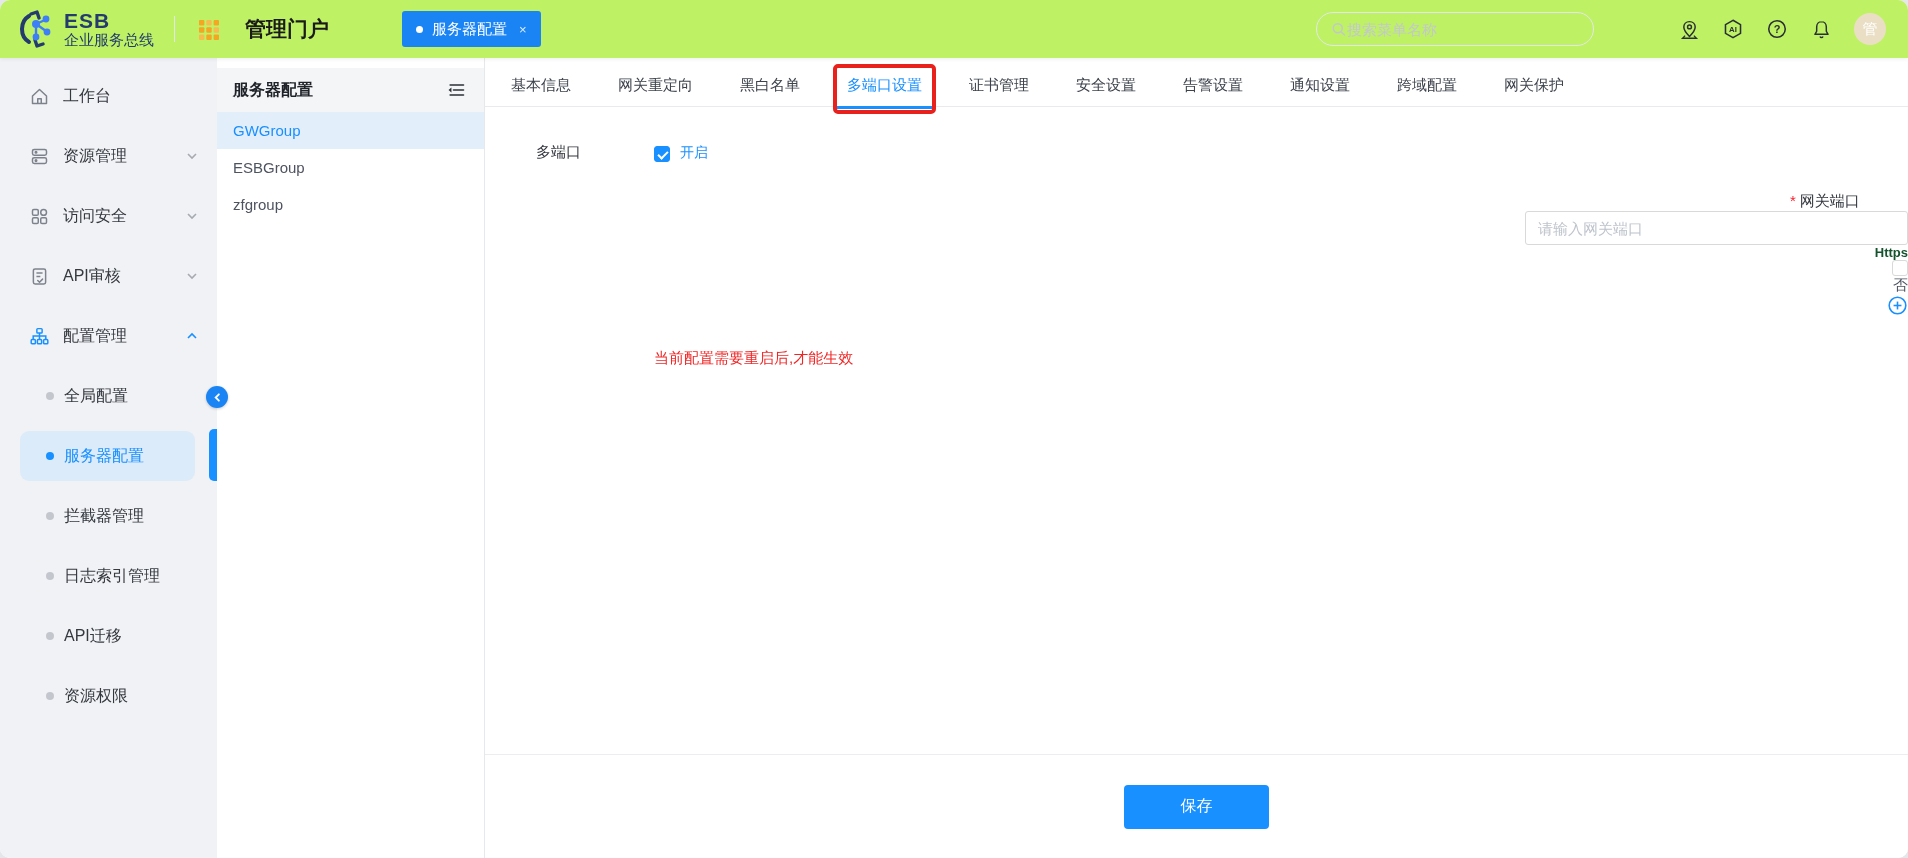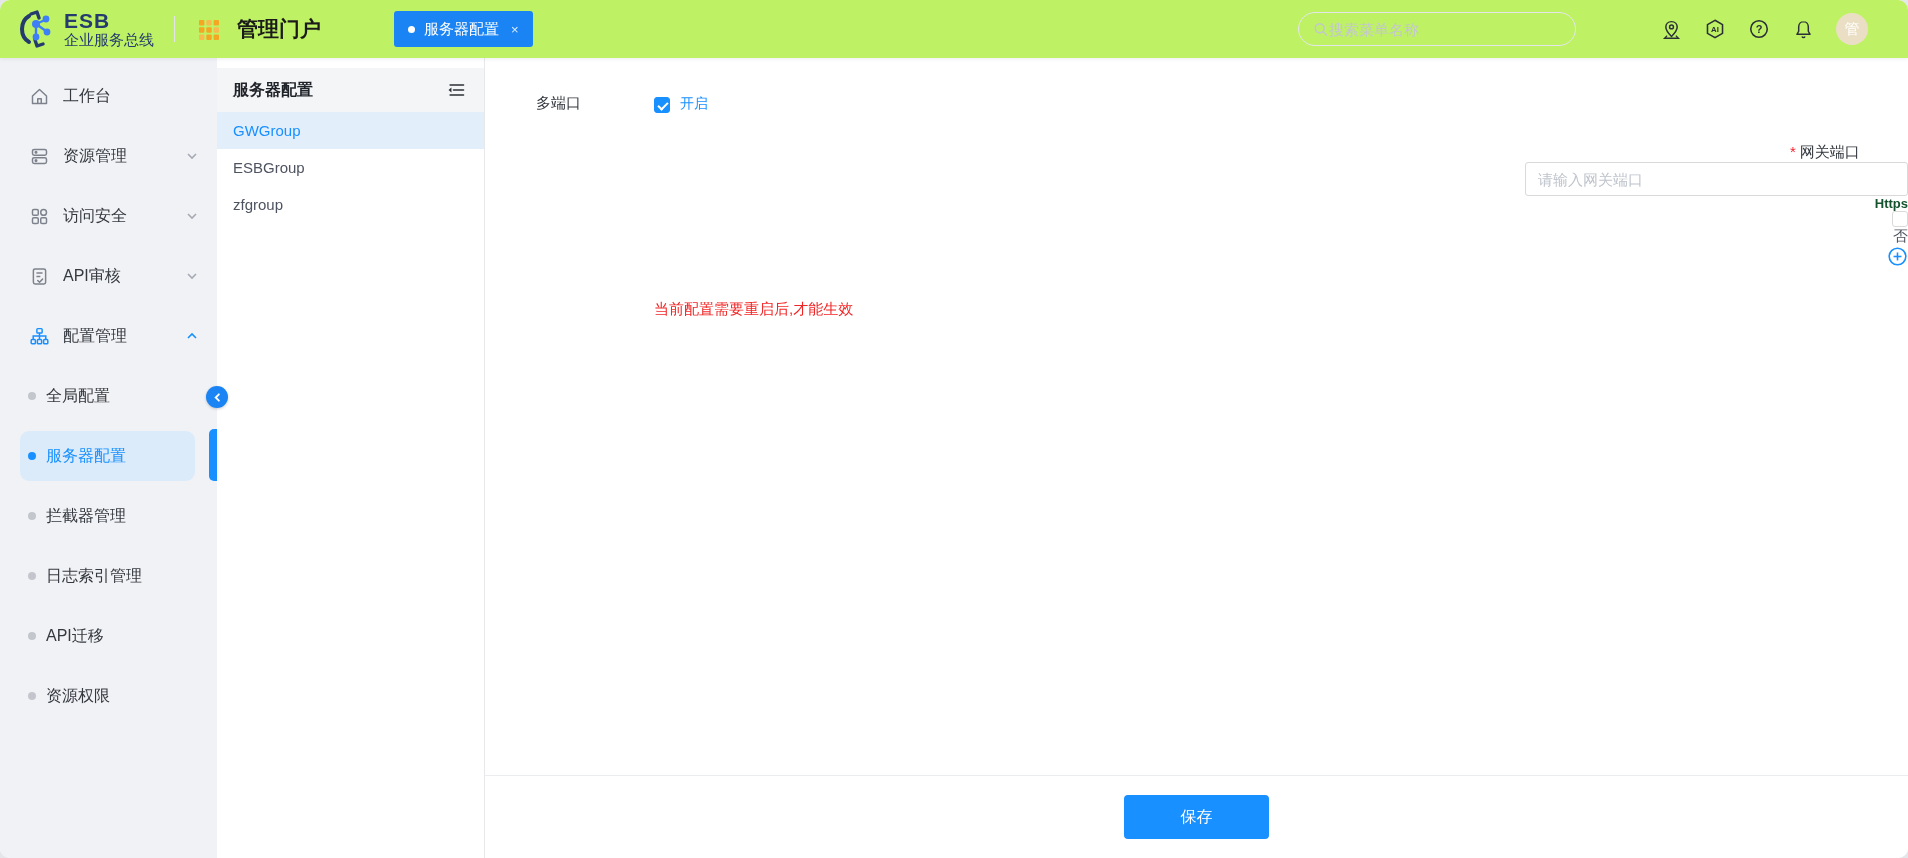--- a/index.html
+++ b/index.html
@@ -6,43 +6,43 @@
   html,body { background:#e4e6e9; font-family:"Liberation Sans","DejaVu Sans",sans-serif; }
   .app { position:relative; width:1908px; height:858px; background:#fff; border-radius:10px; overflow:hidden; }
 
   
   .header { position:relative; height:58px; background:#bef264; display:flex; align-items:center; box-shadow:0 1px 4px rgba(0,21,41,.08); z-index:20; }
   .logo-wrap { display:flex; align-items:center; padding-left:18px; }
   .logo-text { margin-left:8px; line-height:1.05; }
   .logo-name { font-size:21px; font-weight:bold; color:#253b6e; letter-spacing:1px; }
   .logo-sub { font-size:15px; color:#253b6e; }
   .header-divider { width:1px; height:26px; background:#e3e5e8; margin:0 22px 0 20px; }
-  .portal { display:flex; align-items:center; gap:16px; }
+  .portal { display:flex; align-items:center; gap:24px; }
   .portal-title { font-size:21px; font-weight:bold; color:#1a1a1a; }
   .header-tab { margin-left:73px; height:36px; background:#1b84f5; border-radius:3px; color:#fff; display:flex; align-items:center; padding:0 14px; font-size:15px; cursor:pointer; }
   .header-tab .dot { width:7px; height:7px; border-radius:50%; background:#fff; margin-right:9px; }
   .header-tab .close { margin-left:12px; font-size:13px; opacity:.85; cursor:pointer; }
-  .header-right { position:absolute; right:40px; top:0; height:58px; display:flex; align-items:center; gap:22px; }
+  .header-right { position:absolute; right:22px; top:0; height:58px; display:flex; align-items:center; gap:22px; }
   .search-pill { width:278px; height:34px; border:1px solid #e4e6eb; border-radius:17px; display:flex; align-items:center; padding:0 14px; color:#c2c7ce; margin-right:62px; }
   .search-pill input { border:0; outline:0; font-size:15px; color:#555; width:100%; background:transparent; }
   .search-pill input::placeholder { color:#c2c7ce; }
   .hicon { width:22px; height:22px; color:#2b2f36; display:flex; align-items:center; justify-content:center; cursor:pointer; }
   .avatar { width:32px; height:32px; border-radius:50%; background:#eadfc4; color:#fff; font-size:15px; display:flex; align-items:center; justify-content:center; cursor:pointer; }
 
   
   .body { display:flex; height:800px; }
 
   
   .sidebar { position:relative; width:217px; background:#f1f2f5; flex:none; padding-top:8px; }
   .side-item { height:60px; display:flex; align-items:center; padding:0 18px 0 29px; font-size:16px; color:#34383f; cursor:pointer; }
   .side-item .sicon { width:21px; height:21px; margin-right:13px; color:#7d828c; flex:none; }
   .side-item .lab { flex:1; }
   .side-item .chev { color:#a6abb3; width:14px; height:14px; }
   .side-item.active-parent .sicon { color:#1890ff; }
-  .sub-item { position:relative; height:60px; display:flex; align-items:center; padding-left:28px; font-size:16px; color:#34383f; cursor:pointer; }
+  .sub-item { position:relative; height:60px; display:flex; align-items:center; padding-left:46px; font-size:16px; color:#34383f; cursor:pointer; }
   .sub-item .bullet { width:8px; height:8px; border-radius:50%; background:#c3c7cd; margin-right:10px; flex:none; }
   .sub-item.selected::before { content:""; position:absolute; left:20px; right:22px; top:5px; bottom:5px; background:#dcebfa; border-radius:9px; }
   .sub-item.selected .bullet { background:#1890ff; }
   .sub-item.selected { color:#1890ff; }
   .sub-item .bullet, .sub-item .sub-lab { position:relative; z-index:1; }
   .side-indicator { position:absolute; left:209px; top:371px; width:8px; height:52px; background:#1890ff; border-radius:5px 0 0 5px; }
   .collapse-btn { position:absolute; left:206px; top:328px; width:22px; height:22px; border-radius:50%; background:#1b84f5; color:#fff; display:flex; align-items:center; justify-content:center; font-size:12px; cursor:pointer; z-index:5; box-shadow:0 1px 3px rgba(0,0,0,.2); }
 
   
   .panel { width:268px; flex:none; background:#fff; border-right:1px solid #e6e8eb; padding-top:10px; }
@@ -70,21 +70,21 @@
   .chk-label { margin-left:10px; font-size:14px; color:#1890ff; }
   .row-port { margin-top:30px;flex-direction:column; }
   .port-input { width:383px; height:34px; border:1px solid #d9d9d9; border-radius:3px; padding:0 12px; font-size:15px; color:#333; outline:none; }
   .port-input::placeholder { color:#bfc4cc; }
   .https-label { margin-left:20px; font-size:13px; font-weight:bold; color:#14532d; }
   .https-chk { margin-left:13px; }
   .https-no { margin-left:14px; font-size:15px; color:#4e5360; }
   .plus-btn { margin-left:31px; width:21px; height:21px; color:#1890ff; cursor:pointer; }
   .notice { margin-top:33px; margin-left:118px; font-size:15px; color:#f22525; }
 
-  .footer { height:83px; border-top:1px solid #ebedf0; display:flex; align-items:center; justify-content:center; }
+  .footer { height:104px; border-top:1px solid #ebedf0; display:flex; align-items:center; justify-content:center; }
   .save-btn { width:145px; height:44px; background:#1890ff; color:#fff; border:0; border-radius:4px; font-size:16px; cursor:pointer; font-family:inherit; }
 </style>
 </head>
 <body>
 
 <div class="app">
 
   <div class="header">
     <div class="logo-wrap">
       <svg width="38" height="38" viewBox="0 0 38 38">
@@ -267,20 +267,36 @@
             <line x1="5" y1="18" x2="21" y2="18"></line>
           <path d="M6.5 9 L3 12 L6.5 15 Z" fill="#2b2f36" stroke="none"></path>
         </svg>
       </div>
       <div class="plist-item selected">GWGroup</div>
       <div class="plist-item">ESBGroup</div>
       <div class="plist-item">zfgroup</div>
     </div>
 
     <div class="main">
+      <div class="tabs">
+        <div class="tab">基本信息</div>
+        <div class="tab">网关重定向</div>
+        <div class="tab">黑白名单</div>
+        <div class="tab active">
+          <span>多端口设置</span>
+          <span class="underline"></span>
+          <span class="annotation"></span>
+        </div>
+        <div class="tab">证书管理</div>
+        <div class="tab">安全设置</div>
+        <div class="tab">告警设置</div>
+        <div class="tab">通知设置</div>
+        <div class="tab">跨域配置</div>
+        <div class="tab">网关保护</div>
+      </div>
 
       <div class="content">
         <div class="form-row">
           <span class="form-label">多端口</span>
           <span class="checkbox checked"></span>
           <span class="chk-label">开启</span>
         </div>
         <div class="form-row row-port">
           <span class="form-label"><span class="req">*</span><span>网关端口</span></span>
           <input class="port-input" type="text" placeholder="请输入网关端口" style="">

